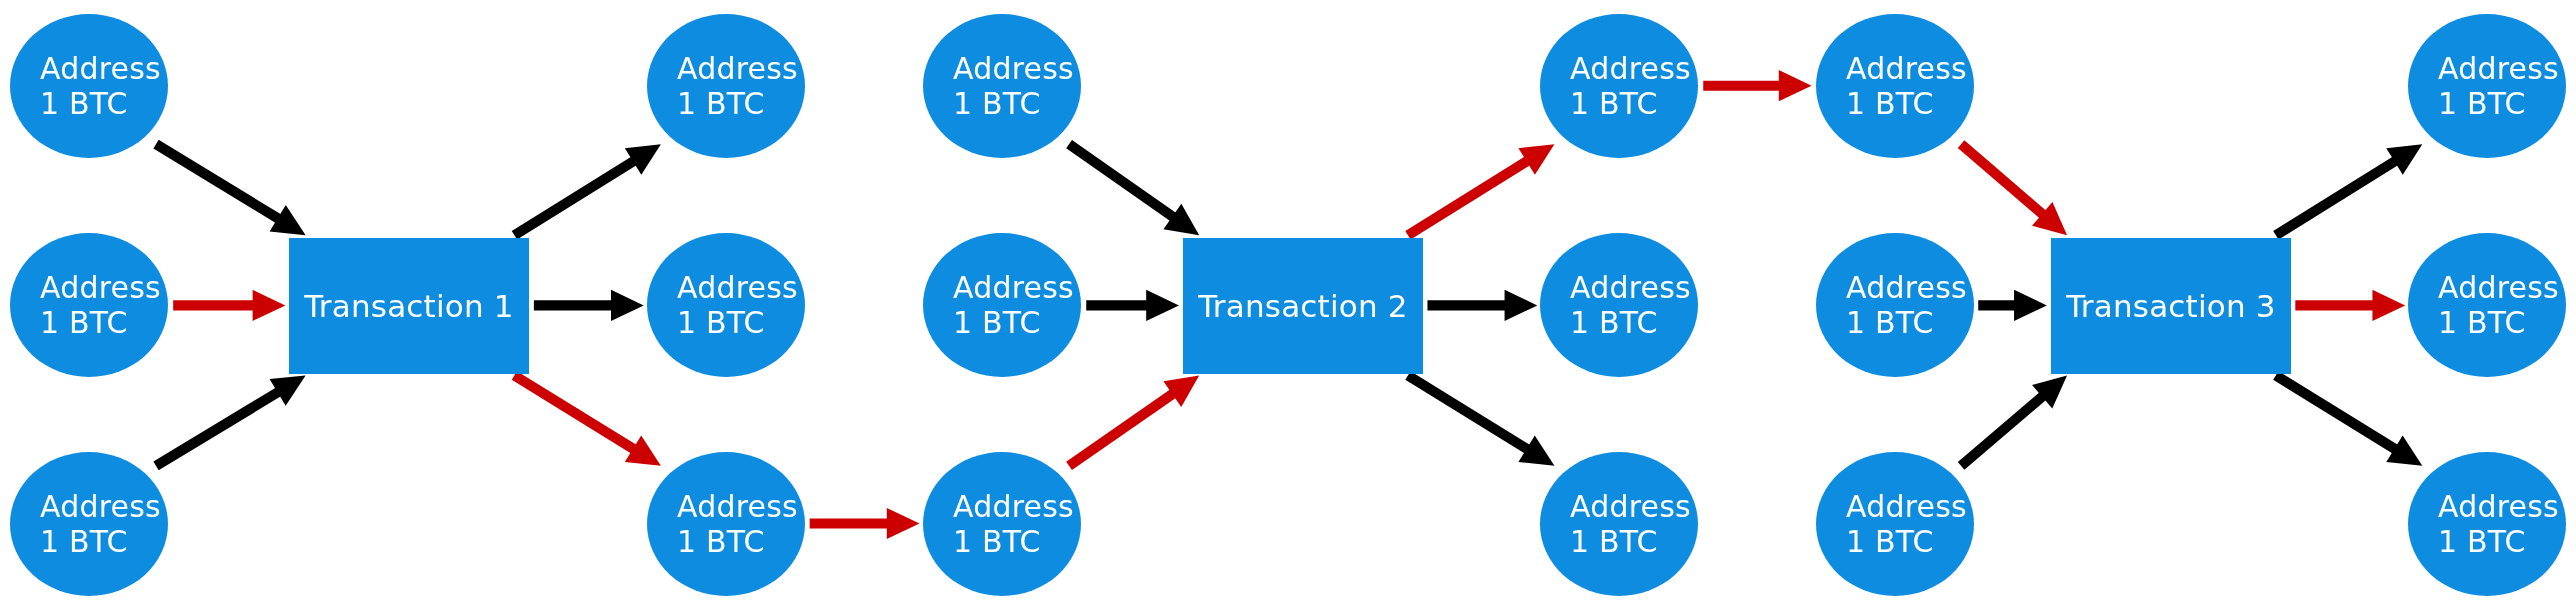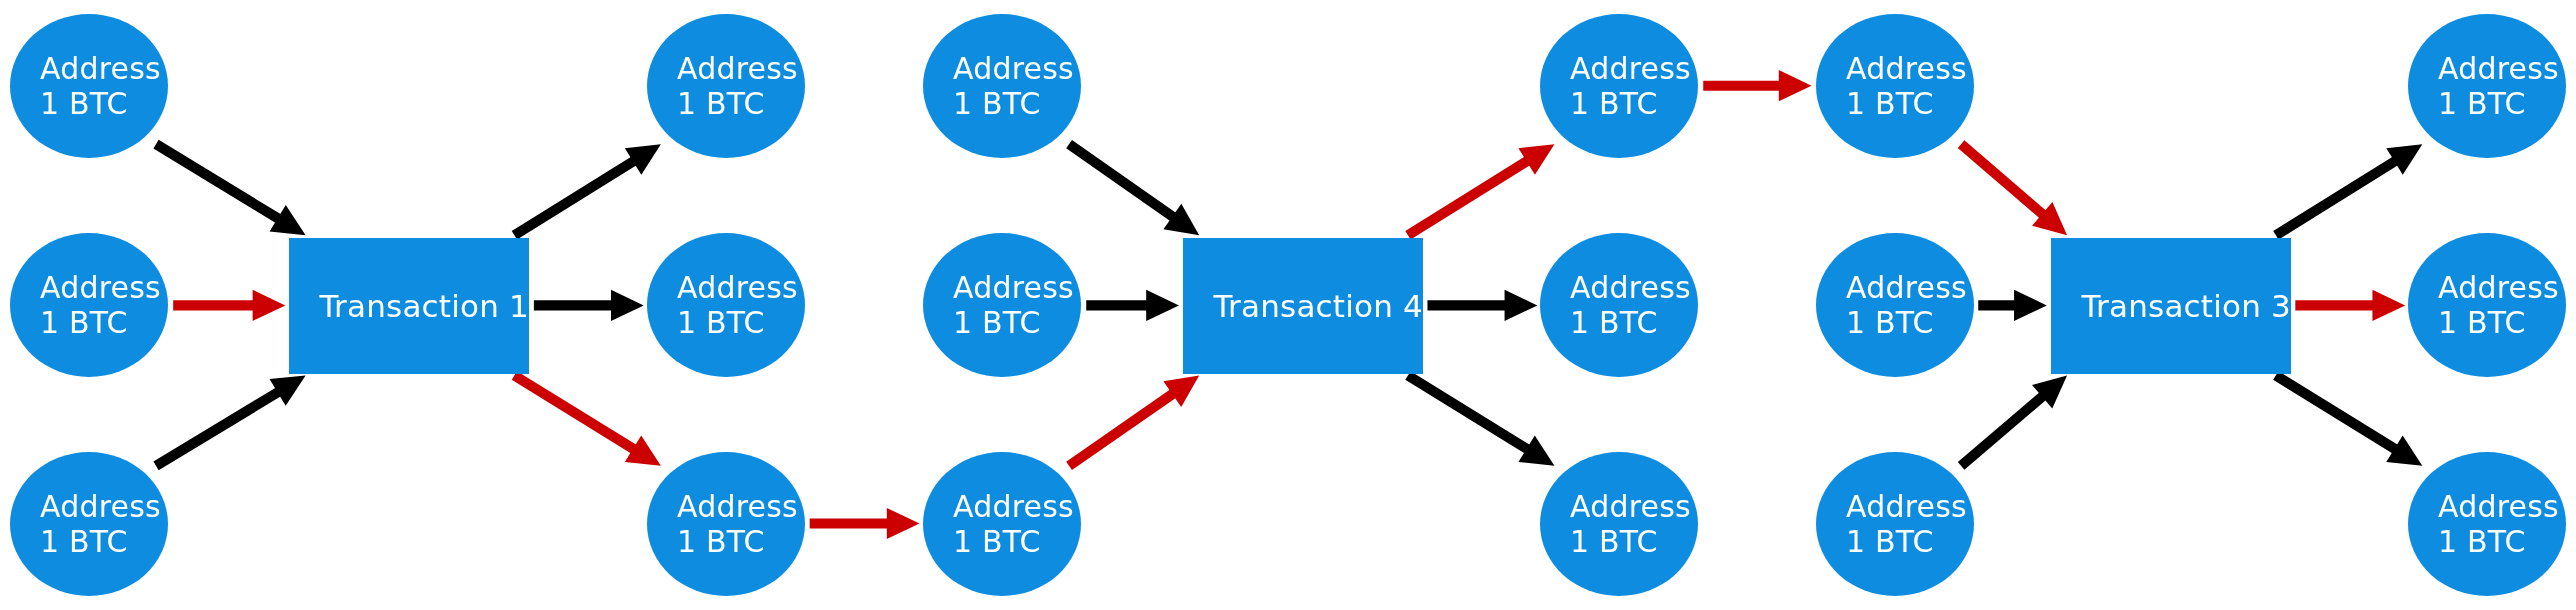--- a/index.html
+++ b/index.html
@@ -31,21 +31,21 @@
     display: flex;
     flex-direction: column;
     justify-content: center;
     overflow: hidden;
   }
   .node.address {
     border-radius: 50%;
     align-items: flex-start;
   }
   .node.tx {
-    align-items: flex-end;
+    align-items: center;
     justify-content: center;
   }
   .node-line {
     font-size: 30px;
     line-height: 1.18;
     white-space: nowrap;
     letter-spacing: 0.2px;
   }
   .node.address .node-line {
     padding-left: 30px;
@@ -175,21 +175,21 @@
       </div>
       <div class="node address" style="left: 923px; top: 233px; width: 158px; height: 144px; background: rgb(13, 140, 224); color: rgb(255, 255, 255);">
         <div class="node-line">Address H</div>
         <div class="node-line">1 BTC</div>
       </div>
       <div class="node address" style="left: 923px; top: 452px; width: 158px; height: 144px; background: rgb(13, 140, 224); color: rgb(255, 255, 255);">
         <div class="node-line">Address F</div>
         <div class="node-line">1 BTC</div>
       </div>
       <div class="node tx" style="left: 1183px; top: 238px; width: 240px; height: 136px; background: rgb(13, 140, 224); color: rgb(255, 255, 255);">
-        <div class="node-line">Transaction 4</div>
+        <div class="node-line">Transaction 2</div>
       </div>
       <div class="node address" style="left: 1540px; top: 14px; width: 158px; height: 144px; background: rgb(13, 140, 224); color: rgb(255, 255, 255);">
         <div class="node-line">Address I</div>
         <div class="node-line">1 BTC</div>
       </div>
       <div class="node address" style="left: 1540px; top: 233px; width: 158px; height: 144px; background: rgb(13, 140, 224); color: rgb(255, 255, 255);">
         <div class="node-line">Address J</div>
         <div class="node-line">1 BTC</div>
       </div>
       <div class="node address" style="left: 1540px; top: 452px; width: 158px; height: 144px; background: rgb(13, 140, 224); color: rgb(255, 255, 255);">

